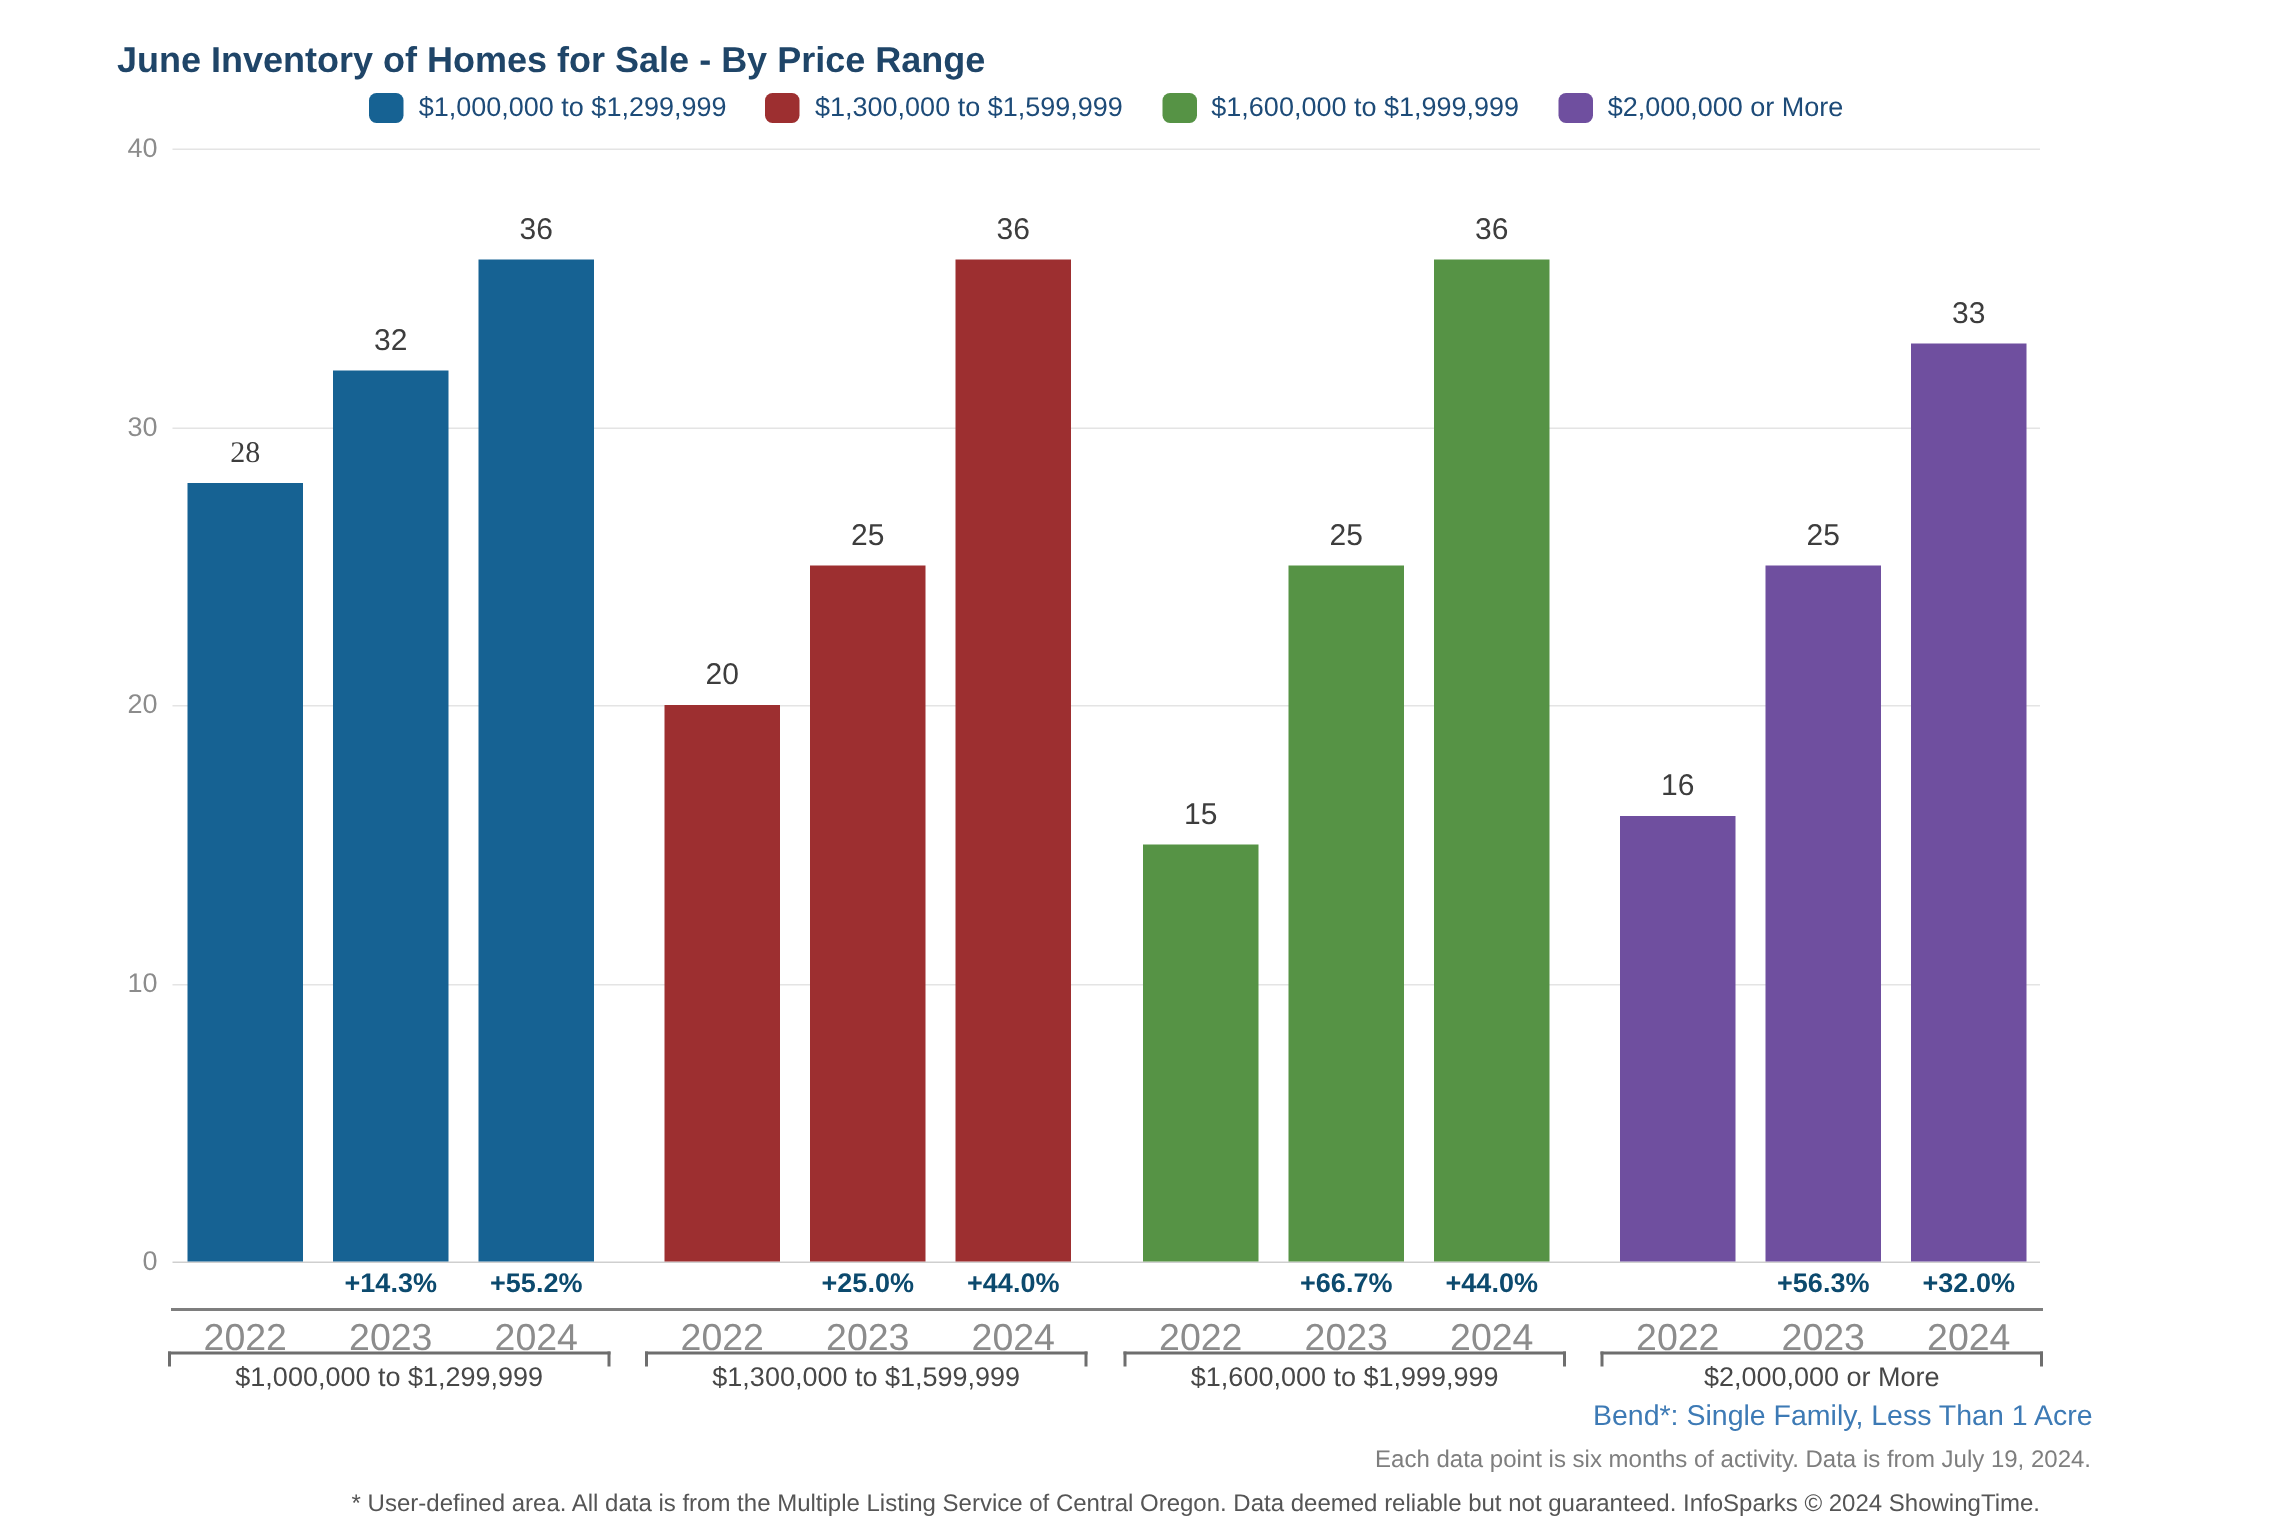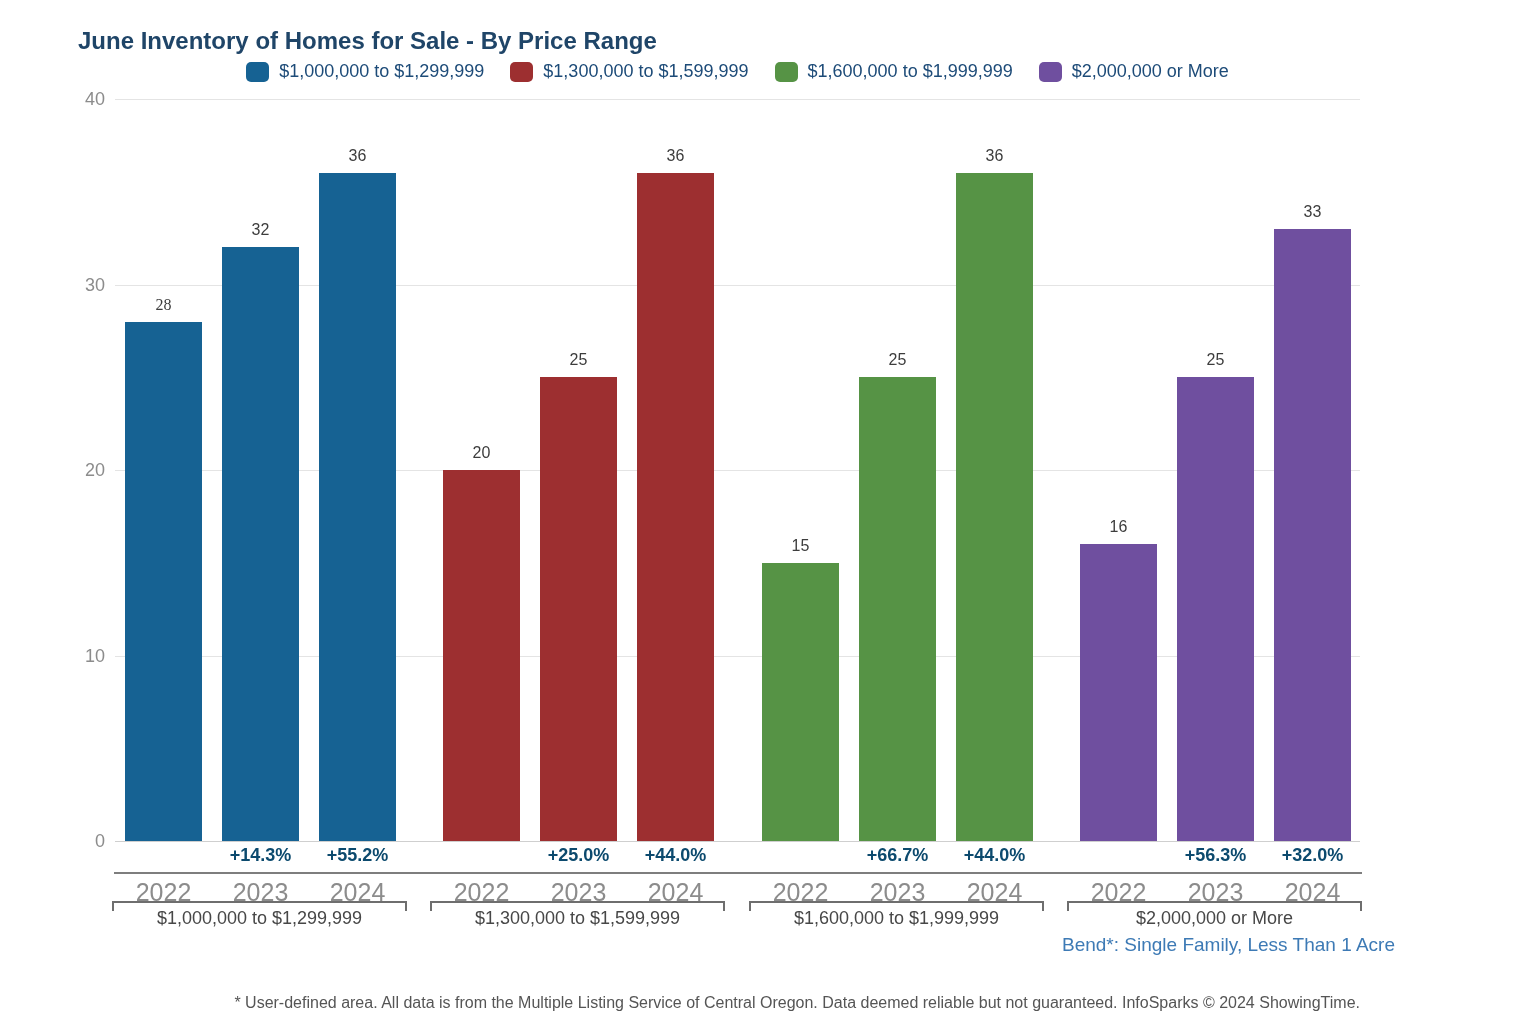--- a/index.html
+++ b/index.html
@@ -10,21 +10,21 @@
           justify-content:center;align-items:center;gap:26px;}
   .legend-item{display:flex;align-items:center;gap:10px;cursor:pointer;}
   .swatch{width:23px;height:20px;border-radius:5px;flex:0 0 auto;}
   .legend-label{font-size:18px;color:#1D4B78;white-space:nowrap;}
   .plot{position:absolute;left:115px;top:78px;width:1245px;height:742px;}
   .gridline{position:absolute;left:0;width:100%;height:1px;background:#E4E4E4;}
   .gridline.baseline{background:#CFCFCF;}
   .ytick{position:absolute;left:-48px;width:38px;text-align:right;transform:translateY(-50%);
          font-size:18px;color:#8C8C8C;}
   .bar{position:absolute;bottom:0;width:77px;}
-  .bar-value{position:absolute;width:101px;text-align:center;font-size:16px;color:#3D3D3D;}
+  .bar-value{position:absolute;width:101px;text-align:center;font-size:20px;color:#3D3D3D;}
   .pct{position:absolute;top:824px;width:101px;text-align:center;font-size:18px;
        font-weight:bold;color:#0c4a6e;}
   .sep{position:absolute;top:851px;left:114px;width:1248px;height:2px;background:#7E7E7E;}
   .year{position:absolute;top:857px;width:101px;text-align:center;font-size:25px;color:#8C8C8C;}
   .bracket{position:absolute;top:880px;height:10px;box-sizing:border-box;
            border-top:2px solid #6E6E6E;border-left:2px solid #6E6E6E;border-right:2px solid #6E6E6E;}
   .group-label{position:absolute;top:887px;text-align:center;font-size:18px;color:#474747;}
   .area-note{position:absolute;top:913px;right:121px;font-size:19px;color:#3D7AB5;}
   .activity-note{position:absolute;top:944px;right:122px;font-size:16px;color:#7E7E7E;}
   .footer-note{position:absolute;top:973px;left:115px;width:1245px;text-align:right;
@@ -89,20 +89,21 @@
       <div class="bar-value" style="left: 953px; bottom: 305px;">16</div>
       <div class="bar" style="left: 1062px; height: 464px; background: rgb(111, 79, 159);"></div>
       <div class="bar-value" style="left: 1050px; bottom: 472px;">25</div>
       <div class="bar" style="left: 1159px; height: 612px; background: rgb(111, 79, 159);"></div>
       <div class="bar-value" style="left: 1147px; bottom: 620px;">33</div>
     </div>
 
   <div class="sep"></div>
 
   <div class="area-note">Bend*: Single Family, Less Than 1 Acre</div>
+  <div class="activity-note">Each data point is six months of activity. Data is from July 19, 2024.</div>
   <div class="footer-note">* User-defined area. All data is from the Multiple Listing Service of Central Oregon. Data deemed reliable but not guaranteed. InfoSparks © 2024 ShowingTime.</div>
 
 <div class="year" style="left: 113px;">2022</div>
     <div class="pct" style="left: 210px;">+14.3%</div>
     <div class="year" style="left: 210px;">2023</div>
     <div class="pct" style="left: 307px;">+55.2%</div>
     <div class="year" style="left: 307px;">2024</div>
     <div class="bracket" style="left: 112px; width: 295px;"></div>
     <div class="group-label" style="left: 112px; width: 295px;">$1,000,000 to $1,299,999</div>
     <div class="year" style="left: 431px;">2022</div>

